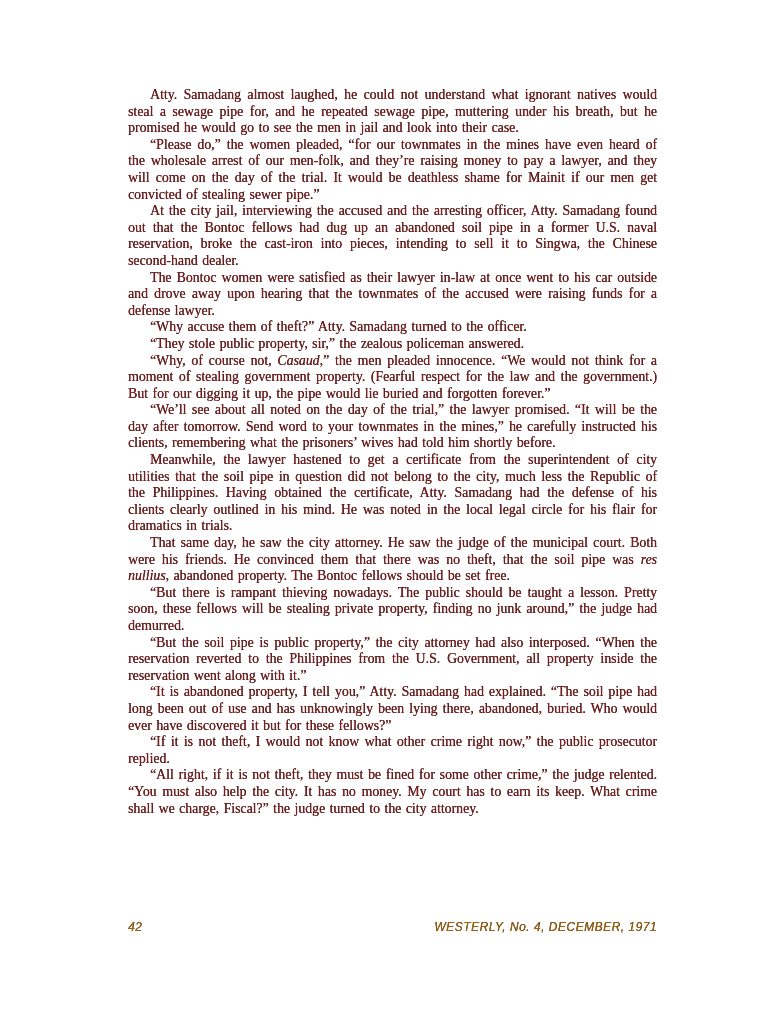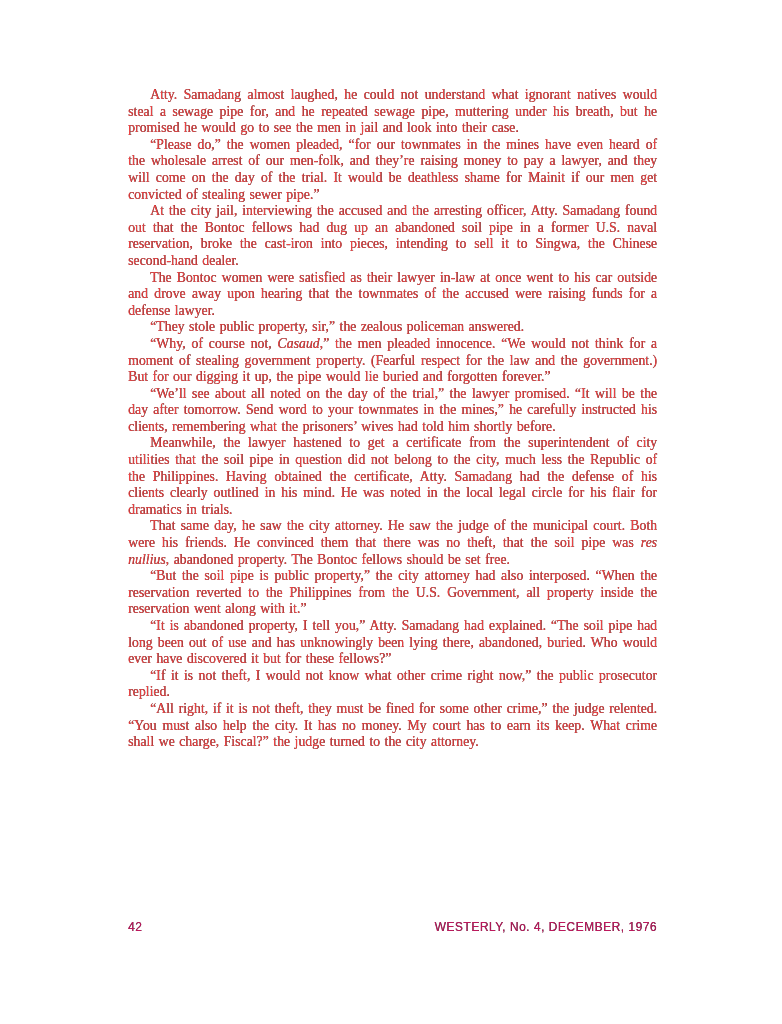--- a/index.html
+++ b/index.html
@@ -15,21 +15,21 @@
     overflow: hidden;
   }
   .text-block {
     position: absolute;
     left: 128px;
     top: 87px;
     width: 529px;
     font-family: "Liberation Serif", serif;
     font-size: 13.8px;
     line-height: 16.6px;
-    color: #ef4444;
+    color: #7f1d1d;
     text-align: justify;
     word-spacing: 1px;
     text-shadow: 0.2px 0 0 #222;
   }
   .para {
     margin: 0;
     text-indent: 22px;
   }
   .para em {
     font-style: italic;
@@ -39,40 +39,43 @@
     position: absolute;
     left: 128px;
     width: 529px;
     top: 920px;
     display: flex;
     justify-content: space-between;
     align-items: baseline;
     font-family: "Liberation Sans", sans-serif;
     font-size: 12px;
     letter-spacing: 0.5px;
-    color: #be185d;
+    color: #a16207;
     text-shadow: 0.2px 0 0 #333;
+    font-style: italic;
   }
 </style>
 </head>
 <body>
 
 <div class="page">
   <div class="text-block" id="paragraph-container">
       <p class="para"><span>Atty. Samadang almost laughed, he could not understand what ignorant natives would steal a sewage pipe for, and he repeated sewage pipe, muttering under his breath, but he promised he would go to see the men in jail and look into their case.</span></p>
       <p class="para"><span>“Please do,” the women pleaded, “for our townmates in the mines have even heard of the wholesale arrest of our men-folk, and they’re raising money to pay a lawyer, and they will come on the day of the trial. It would be deathless shame for Mainit if our men get convicted of stealing sewer pipe.”</span></p>
       <p class="para"><span>At the city jail, interviewing the accused and the arresting officer, Atty. Samadang found out that the Bontoc fellows had dug up an abandoned soil pipe in a former U.S. naval reservation, broke the cast-iron into pieces, intending to sell it to Singwa, the Chinese second-hand dealer.</span></p>
       <p class="para"><span>The Bontoc women were satisfied as their lawyer in-law at once went to his car outside and drove away upon hearing that the townmates of the accused were raising funds for a defense lawyer.</span></p>
+      <p class="para"><span>“Why accuse them of theft?” Atty. Samadang turned to the officer.</span></p>
       <p class="para"><span>“They stole public property, sir,” the zealous policeman answered.</span></p>
       <p class="para"><span>“Why, of course not, </span><em>Casaud</em><span>,” the men pleaded innocence. “We would not think for a moment of stealing government property. (Fearful respect for the law and the government.) But for our digging it up, the pipe would lie buried and forgotten forever.”</span></p>
       <p class="para"><span>“We’ll see about all noted on the day of the trial,” the lawyer promised. “It will be the day after tomorrow. Send word to your townmates in the mines,” he carefully instructed his clients, remembering what the prisoners’ wives had told him shortly before.</span></p>
       <p class="para"><span>Meanwhile, the lawyer hastened to get a certificate from the superintendent of city utilities that the soil pipe in question did not belong to the city, much less the Republic of the Philippines. Having obtained the certificate, Atty. Samadang had the defense of his clients clearly outlined in his mind. He was noted in the local legal circle for his flair for dramatics in trials.</span></p>
       <p class="para"><span>That same day, he saw the city attorney. He saw the judge of the municipal court. Both were his friends. He convinced them that there was no theft, that the soil pipe was </span><em>res nullius</em><span>, abandoned property. The Bontoc fellows should be set free.</span></p>
+      <p class="para"><span>“But there is rampant thieving nowadays. The public should be taught a lesson. Pretty soon, these fellows will be stealing private property, finding no junk around,” the judge had demurred.</span></p>
       <p class="para"><span>“But the soil pipe is public property,” the city attorney had also interposed. “When the reservation reverted to the Philippines from the U.S. Government, all property inside the reservation went along with it.”</span></p>
       <p class="para"><span>“It is abandoned property, I tell you,” Atty. Samadang had explained. “The soil pipe had long been out of use and has unknowingly been lying there, abandoned, buried. Who would ever have discovered it but for these fellows?”</span></p>
       <p class="para"><span>“If it is not theft, I would not know what other crime right now,” the public prosecutor replied.</span></p>
       <p class="para"><span>“All right, if it is not theft, they must be fined for some other crime,” the judge relented. “You must also help the city. It has no money. My court has to earn its keep. What crime shall we charge, Fiscal?” the judge turned to the city attorney.</span></p>
     </div>
   <div class="footer">
     <span>42</span>
-    <span>WESTERLY, No. 4, DECEMBER, 1976</span>
+    <span>WESTERLY, No. 4, DECEMBER, 1971</span>
   </div>
 </div>
 
 </body></html>

